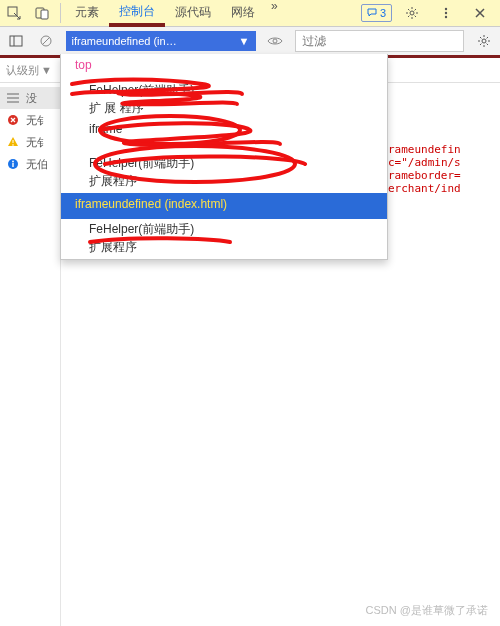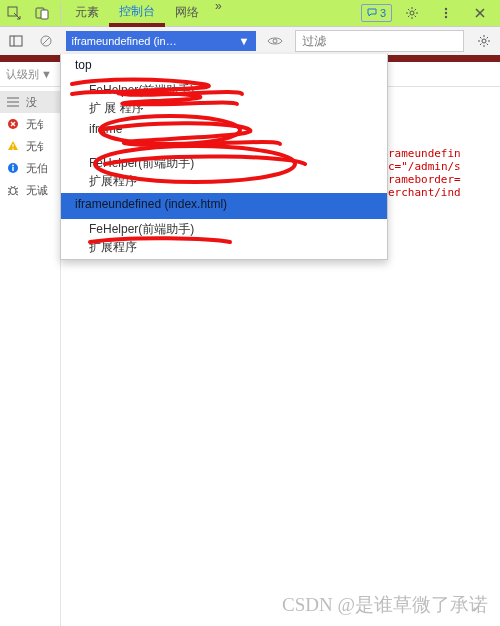--- a/index.html
+++ b/index.html
@@ -1,51 +1,51 @@
 <!DOCTYPE html>
 <html><head>
 <meta charset="utf-8">
 <style>
   html,body{margin:0;padding:0;font-family:"Segoe UI",Arial,sans-serif;font-size:12px;color:#333;background:#fff;width:500px;height:626px;overflow:hidden;position:relative}
-  .titlebar{height:26px;background:#bef264;border-bottom:1px solid #ccc;display:flex;align-items:center}
+  .titlebar{height:26px;background:#fef9c3;border-bottom:1px solid #ccc;display:flex;align-items:center}
   .tb-ico{width:16px;height:16px;margin:0 6px;display:inline-flex;align-items:center;justify-content:center;color:#555}
   .tb-sep{width:1px;height:20px;background:#ccc;margin:0 4px}
   .tabs{display:flex;flex:1}
   .tab{padding:0 10px;line-height:26px;color:#555}
   .tab.active{color:#1a73e8;border-bottom:4px solid #7f1d1d;line-height:24px}
   .more{padding:0 6px;color:#555}
   .rt-icons{display:flex;align-items:center;gap:6px;margin-right:6px}
   .badge{display:flex;align-items:center;border:1px solid #829cd2;border-radius:2px;padding:0 5px;height:16px;color:#1a73e8;font-size:11px}
   .badge svg{margin-right:3px}
-  .toolbar{height:28px;background:#f3f3f3;border-bottom:7px solid #7f1d1d;display:flex;align-items:center;gap:10px;padding:0 6px}
+  .toolbar{height:28px;background:#f3f3f3;border-bottom:3px solid #7f1d1d;display:flex;align-items:center;gap:10px;padding:0 6px}
   .tb-btn{width:20px;height:20px;display:flex;align-items:center;justify-content:center;color:#555}
   .context-select{flex:0 0 178px;height:20px;background:#3b6fe0;color:#fff;display:flex;align-items:center;justify-content:space-between;padding:0 6px;font-size:11px;cursor:pointer}
   .context-select .arrow{color:#fff}
   .eye{color:#888}
   .filter{flex:0 0 140px;height:20px;border:1px solid #ccc;padding:0 6px;background:#fff;font-size:12px;color:#4d7c0f}
   .level-row{height:24px;display:flex;align-items:center;border-bottom:1px solid #e0e0e0;padding:0 6px;color:#888;font-size:11px}
   .level-row .chev{margin-left:2px}
   .content{display:flex;height:calc(100% - 78px);position:relative}
   .sidebar{width:60px;border-right:1px solid #e5e5e5;padding-top:4px}
   .sb-row{display:flex;align-items:center;height:22px;padding:0 6px;gap:6px;color:#555;font-size:11px}
   .sb-row.head{background:#e8e8e8;color:#666}
   .sb-ico{width:14px;height:14px;display:flex;align-items:center;justify-content:center}
   .msgs{position:absolute;left:70px;top:0;right:0;padding:8px 8px 0 0;font-family:Menlo,Consolas,monospace;font-size:11px;color:#333;white-space:pre;overflow:hidden}
   .msgs .red{color:#c00}
   .msgs .link{color:#c00;}
   .dropdown{position:absolute;left:60px;top:54px;width:326px;background:#fff;border:1px solid #c7c7c7;border-top:none;box-shadow:0 4px 8px rgba(0,0,0,.2);z-index:10}
-  .dd-item{padding:3px 10px 3px 14px;font-size:12px;color:#0f172a;line-height:16px}
-  .dd-item.sel{background:#2a6bd8;color:#0f172a}
+  .dd-item{padding:3px 10px 3px 14px;font-size:12px;color:#ec4899;line-height:16px}
+  .dd-item.sel{background:#2a6bd8;color:#fde047}
   .dd-sub{padding:1px 10px 3px 28px;font-size:11px;color:#666}
   .dd-item.sel + .dd-sub{background:#2a6bd8;color:#d5e3ff}
   .dd-grp{padding:2px 10px 1px 28px;font-size:12px;color:#333}
   .dd-grp2{padding:0 26px 3px 28px;font-size:12px;color:#333}
   .scribble{position:absolute;pointer-events:none;z-index:11}
   .scribble path,.scribble ellipse{stroke:#e11;stroke-width:4;fill:none;stroke-linecap:round}
-  .watermark{position:absolute;right:12px;bottom:8px;color:#bdbdbd;font-size:19px;font-family:Liberation Serif, serif}
+  .watermark{position:absolute;right:12px;bottom:8px;color:#bdbdbd;font-size:11px;font-family:Liberation Sans, sans-serif}
   svg{display:block}
 </style>
 </head>
 <body>
 
 <div class="titlebar">
   <span class="tb-ico">
     <svg width="14" height="14" viewBox="0 0 14 14">
         <rect x="1" y="1" width="9" height="9" fill="none" stroke="#555"></rect>
         <path d="M7 7 L13 13 M10 13 H13 V10" stroke="#555" fill="none"></path>
@@ -54,20 +54,21 @@
   <span class="tb-ico">
     <svg width="14" height="14" viewBox="0 0 14 14">
         <rect x="1" y="2" width="8" height="10" rx="1" fill="none" stroke="#555"></rect>
         <rect x="6" y="4" width="7" height="9" rx="1" fill="#fff" stroke="#555"></rect>
       </svg>
   </span>
   <span class="tb-sep"></span>
   <div class="tabs">
     <div class="tab">元素</div>
     <div class="tab active">控制台</div>
+    <div class="tab">源代码</div>
     <div class="tab">网络</div>
     <div class="more">»</div>
   </div>
   <div class="rt-icons">
     <span class="badge">
       <svg width="10" height="10" viewBox="0 0 10 10">
           <path d="M1 1h8v5H4l-2 2V6H1z" fill="none" stroke="#1a73e8"></path>
         </svg>
       <span>3</span>
     </span>
@@ -160,29 +161,20 @@
     </div>
     <div class="sb-row">
       <span class="sb-ico">
           <svg width="12" height="12" viewBox="0 0 12 12">
             <circle cx="6" cy="6" r="5" fill="#1a73e8"></circle>
             <rect x="5.3" y="5" width="1.4" height="4" fill="#fff"></rect>
             <circle cx="6" cy="3.5" r=".9" fill="#fff"></circle>
           </svg>
         </span>
       <span>无伯</span>
-    </div>
-    <div class="sb-row">
-      <span class="sb-ico">
-          <svg width="12" height="12" viewBox="0 0 12 12">
-            <ellipse cx="6" cy="7" rx="3" ry="3.5" fill="none" stroke="#555"></ellipse>
-            <path d="M3 5l-2-1M9 5l2-1M3 8H1M9 8h2M3 10l-2 1M9 10l2 1M4.5 3.5L4 2M7.5 3.5L8 2" stroke="#555"></path>
-          </svg>
-        </span>
-      <span>无诚</span>
     </div>
   </div>
 
   <div class="msgs">
 <span>ex.html"]')</span>
 
 
                                                 <span class="red">rameundefin</span>
                                                 <span class="red">c="</span><span class="link">/admin/s</span>
                                                 <span class="red">rameborder=</span>

